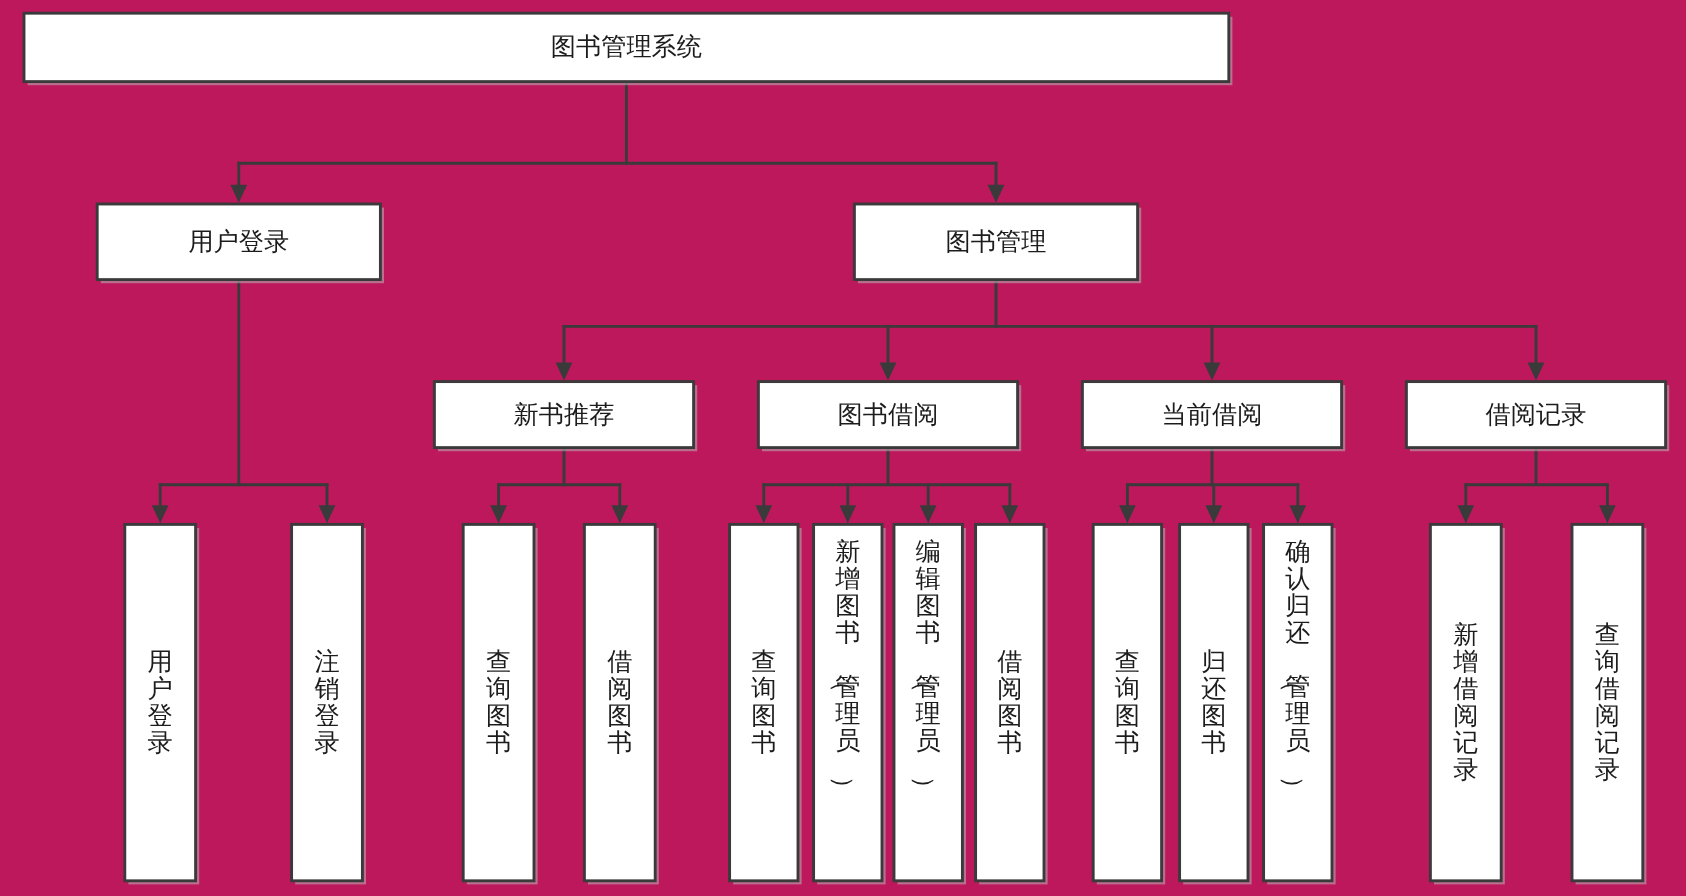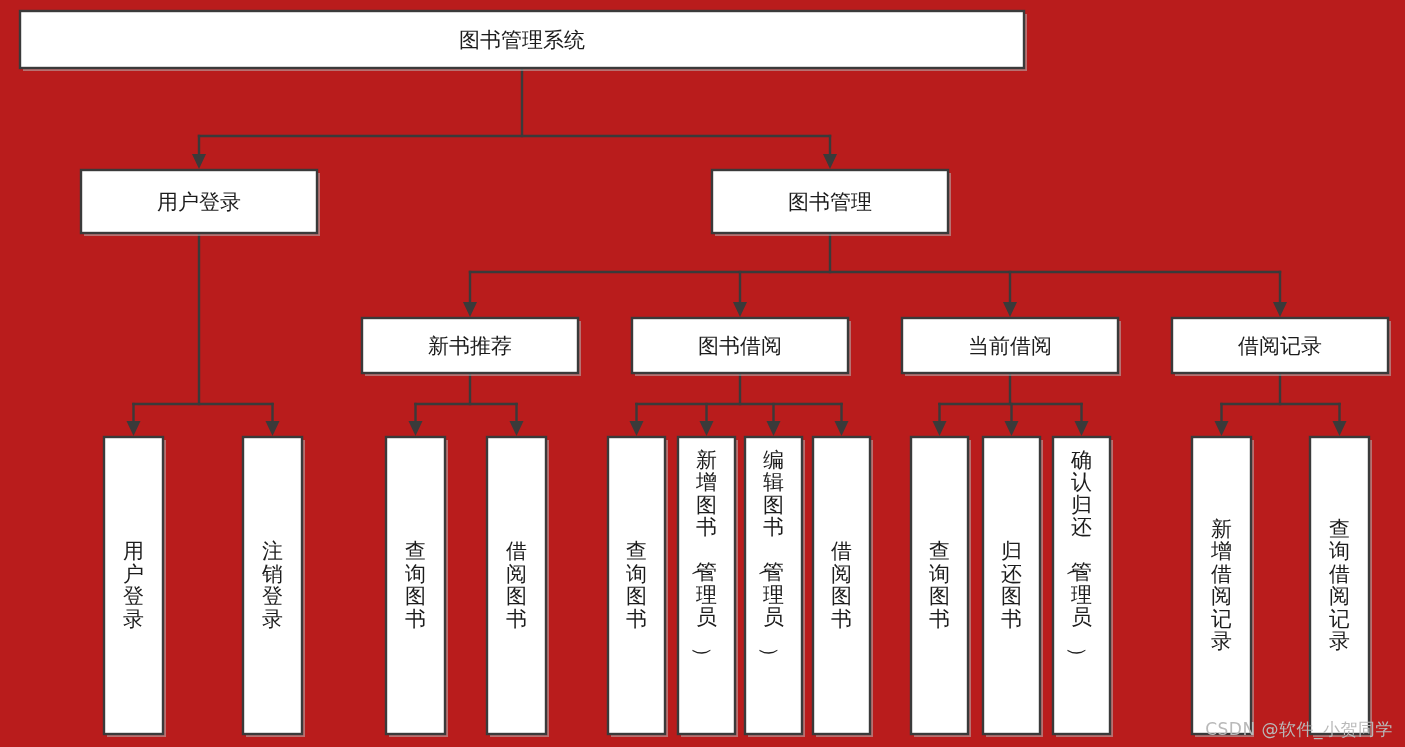--- a/index.html
+++ b/index.html
@@ -11,21 +11,21 @@
   body {
     width: 1405px;
     height: 747px;
     overflow: hidden;
     font-family: "DejaVu Sans", "Liberation Sans", sans-serif;
   }
   #diagram-root {
     position: relative;
     width: 1405px;
     height: 747px;
-    background: #b91c1c;
+    background: #be185d;
   }
   svg.diagram-canvas {
     position: absolute;
     left: 0;
     top: 0;
     width: 1405px;
     height: 747px;
     display: block;
   }
   .node-box {
@@ -240,14 +240,13 @@
           <rect class="node-box" x="1192" y="437" width="59" height="297"></rect>
           <text class="node-label-v" x="1221.5" y="535.55"><tspan x="1221.5" dy="0">新</tspan><tspan x="1221.5" dy="22.5">增</tspan><tspan x="1221.5" dy="22.5">借</tspan><tspan x="1221.5" dy="22.5">阅</tspan><tspan x="1221.5" dy="22.5">记</tspan><tspan x="1221.5" dy="22.5">录</tspan></text>
         </g>
         <g>
           <rect class="node-box-shadow" x="1313" y="440" width="59" height="297"></rect>
           <rect class="node-box" x="1310" y="437" width="59" height="297"></rect>
           <text class="node-label-v" x="1339.5" y="535.55"><tspan x="1339.5" dy="0">查</tspan><tspan x="1339.5" dy="22.5">询</tspan><tspan x="1339.5" dy="22.5">借</tspan><tspan x="1339.5" dy="22.5">阅</tspan><tspan x="1339.5" dy="22.5">记</tspan><tspan x="1339.5" dy="22.5">录</tspan></text>
         </g>
       </g>
   </svg>
-  <div class="watermark-text">CSDN @软件_小贺同学</div>
 </div>
 
 </body></html>

